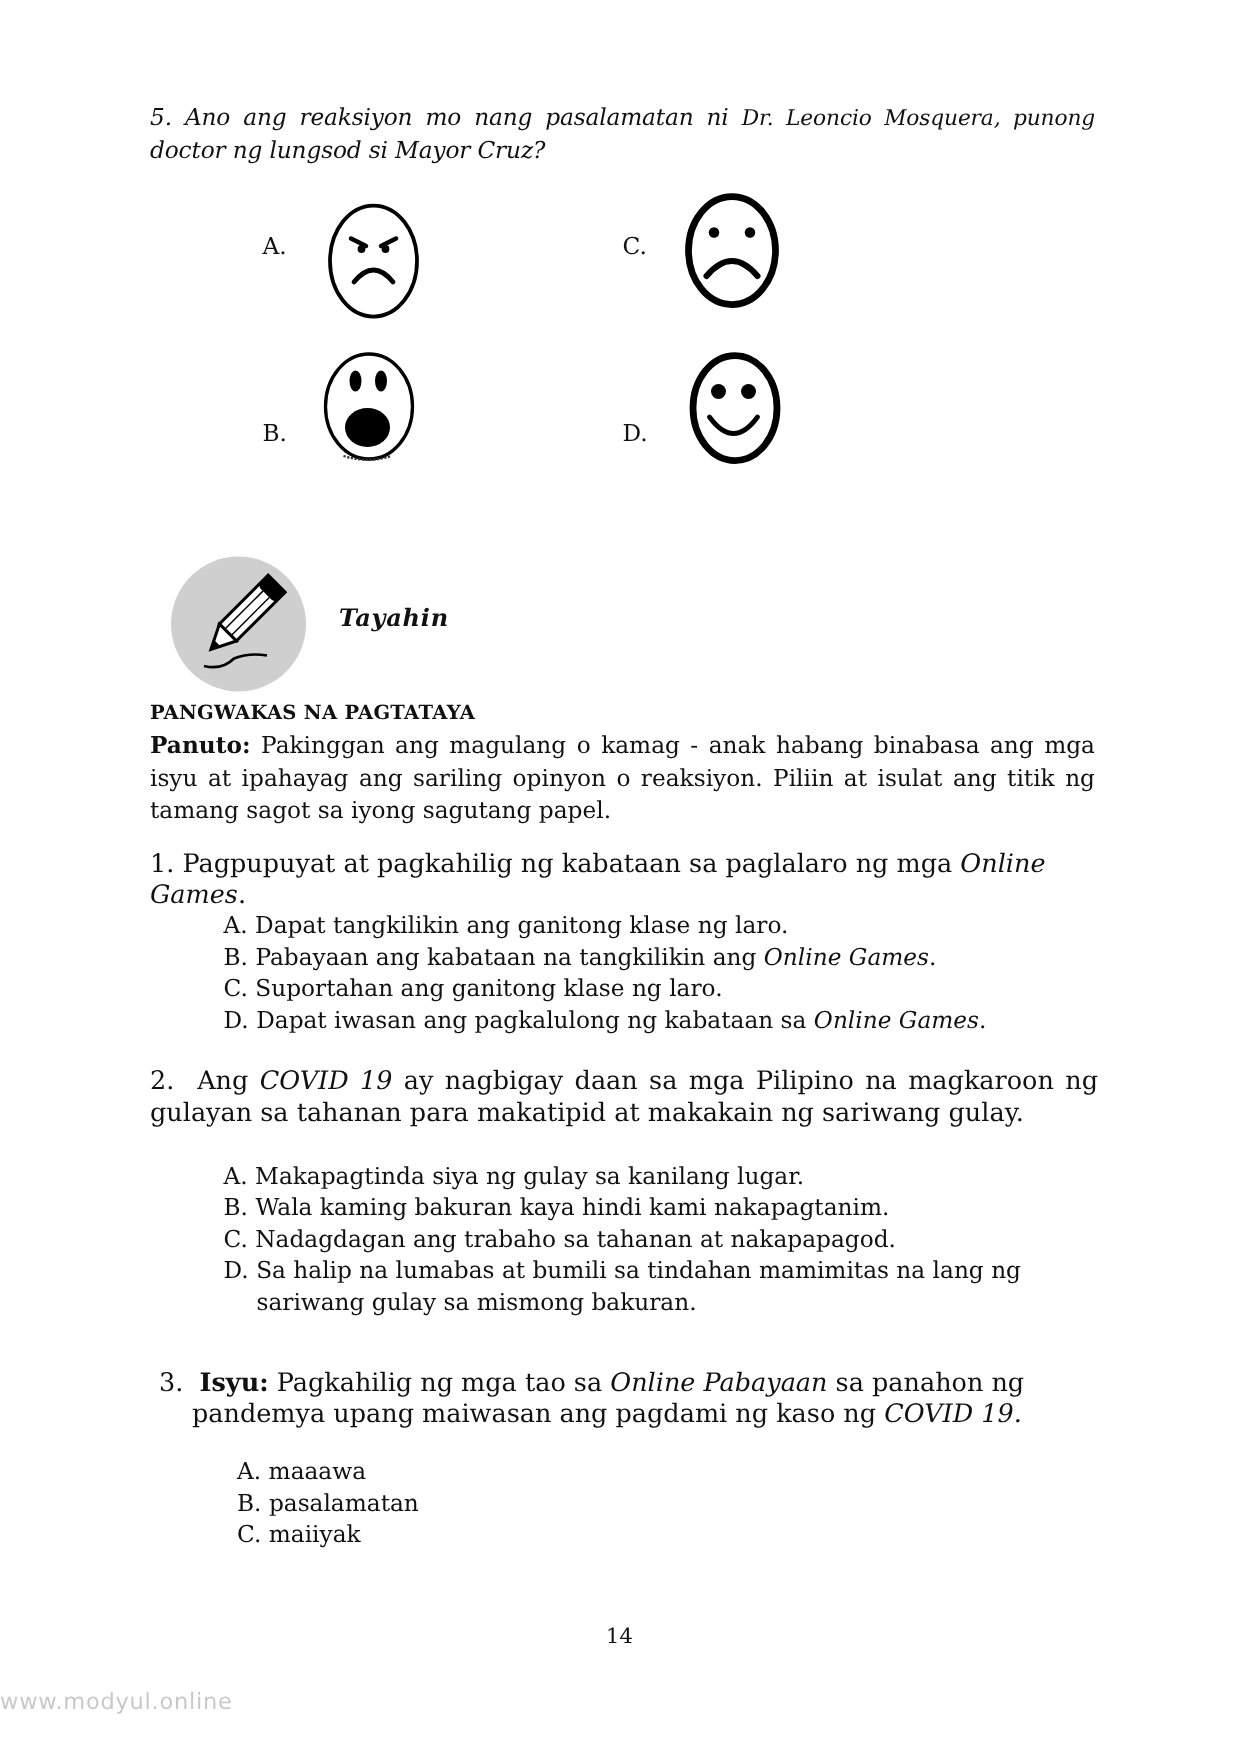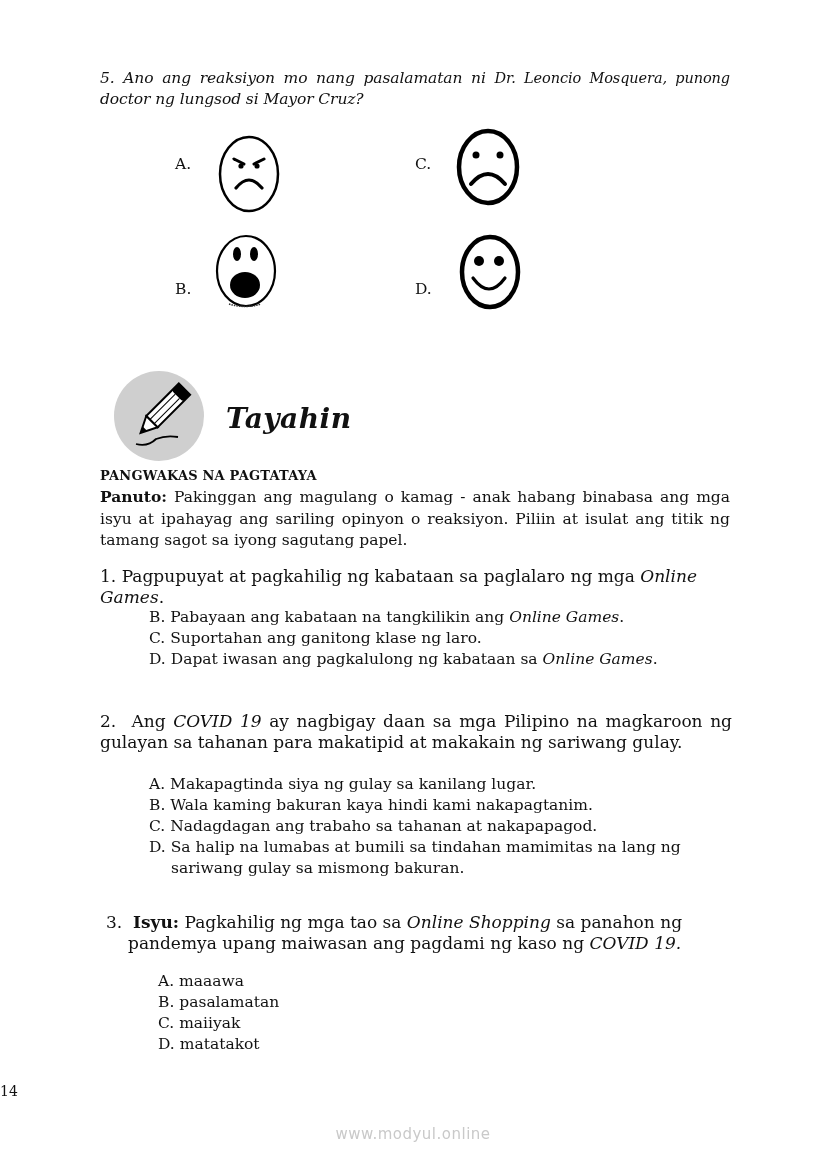--- a/index.html
+++ b/index.html
@@ -12,31 +12,31 @@
   .txt { font-size: 15.5px; line-height: 21px; letter-spacing: -0.1px; font-style: italic; }
   .q5 { left: 100px; top: 68px; width: 630px; text-align: justify; }
   .q5 span.small { font-size: 14.5px; }
   .opt-letter { font-size: 15.5px; }
   .face { position: absolute; }
   .pencil-circle {
     left: 114px; top: 371px; width: 90px; height: 90px; border-radius: 50%;
     background: #cfcfcf;
   }
   .section-title {
-    left: 226px; top: 402px; font-size: 28px; font-weight: bold; font-style: italic;
+    left: 226px; top: 402px; font-size: 16px; font-weight: bold; font-style: italic;
     font-family: "DejaVu Serif", serif; letter-spacing: 0.5px;
   }
   .heading { left: 100px; top: 468px; font-size: 13px; font-weight: bold; letter-spacing: 0.2px; }
   .panuto { left: 100px; top: 486px; width: 630px; font-size: 15.5px; line-height: 21.5px; text-align: justify; }
   .q { font-size: 17px; line-height: 21px; }
   .opts { list-style: none; margin: 0; padding: 0; }
   .opts li { font-size: 15.5px; line-height: 21px; }
   .hang { padding-left: 22px; text-indent: -22px; }
-  .page-num { left: 0; width: 826px; top: 1083px; font-size: 14px; }
-  .watermark { left: 0; width: 826px; top: 1125px; text-align: center; font-size: 15px;
+  .page-num { left: 0; width: 826px; top: 1083px; text-align: center; font-size: 14px; }
+  .watermark { left: 0; width: 826px; top: 1125px; text-align: left; font-size: 15px;
     color: #c9c9c9; font-family: "DejaVu Sans", sans-serif; letter-spacing: 0.5px; }
   em { font-style: italic; }
   b { font-weight: bold; }
 </style>
 </head>
 <body>
 
 <div class="abs txt q5">
   <span>5.</span>
   <span>Ano ang reaksiyon mo nang pasalamatan ni</span>
@@ -100,20 +100,21 @@
   <b>Panuto:</b>
   <span>Pakinggan ang magulang o kamag - anak habang binabasa ang mga isyu at ipahayag ang sariling opinyon o reaksiyon. Piliin at isulat ang titik ng tamang sagot sa iyong sagutang papel.</span>
 </div>
 
 <div class="abs q" style="left:100px; top:566px; width:640px;">
   <span>1.</span>
   <span>Pagpupuyat at pagkahilig ng kabataan sa paglalaro ng mga</span>
   <em>Online Games</em><span>.</span>
 </div>
 <ul class="abs opts" style="left:149px; top:607px; width:590px;">
+  <li><span>A.</span> <span>Dapat tangkilikin ang ganitong klase ng laro.</span></li>
   <li><span>B.</span> <span>Pabayaan ang kabataan na tangkilikin ang</span> <em>Online Games</em><span>.</span></li>
   <li><span>C.</span> <span>Suportahan ang ganitong klase ng laro.</span></li>
   <li><span>D.</span> <span>Dapat iwasan ang pagkalulong ng kabataan sa</span> <em>Online Games</em><span>.</span></li>
 </ul>
 
 <div class="abs q" style="left:100px; top:711px; width:632px; text-align:justify;">
   <span>2.</span>&nbsp;
   <span>Ang</span>
   <em>COVID 19</em>
   <span>ay nagbigay daan sa mga Pilipino na magkaroon ng gulayan sa tahanan para makatipid at makakain ng sariwang gulay.</span>
@@ -122,25 +123,24 @@
   <li><span>A.</span> <span>Makapagtinda siya ng gulay sa kanilang lugar.</span></li>
   <li><span>B.</span> <span>Wala kaming bakuran kaya hindi kami nakapagtanim.</span></li>
   <li><span>C.</span> <span>Nadagdagan ang trabaho sa tahanan at nakapapagod.</span></li>
   <li class="hang"><span>D.</span> <span>Sa halip na lumabas at bumili sa tindahan mamimitas na lang ng sariwang gulay sa mismong bakuran.</span></li>
 </ul>
 
 <div class="abs q hang" style="left:106px; top:912px; width:570px;">
   <span>3.</span>&nbsp;
   <b>Isyu:</b>
   <span>Pagkahilig ng mga tao sa</span>
-  <em>Online Shopping</em>
+  <em>Online Pabayaan</em>
   <span>sa panahon ng pandemya upang maiwasan ang pagdami ng kaso ng</span>
   <em>COVID 19.</em>
 </div>
 <ul class="abs opts" style="left:158px; top:971px; width:400px;">
   <li><span>A.</span> <span>maaawa</span></li>
   <li><span>B.</span> <span>pasalamatan</span></li>
   <li><span>C.</span> <span>maiiyak</span></li>
-  <li><span>D.</span> <span>matatakot</span></li>
 </ul>
 
 <div class="abs page-num">14</div>
 <div class="abs watermark">www.modyul.online</div>
 
 </body></html>

